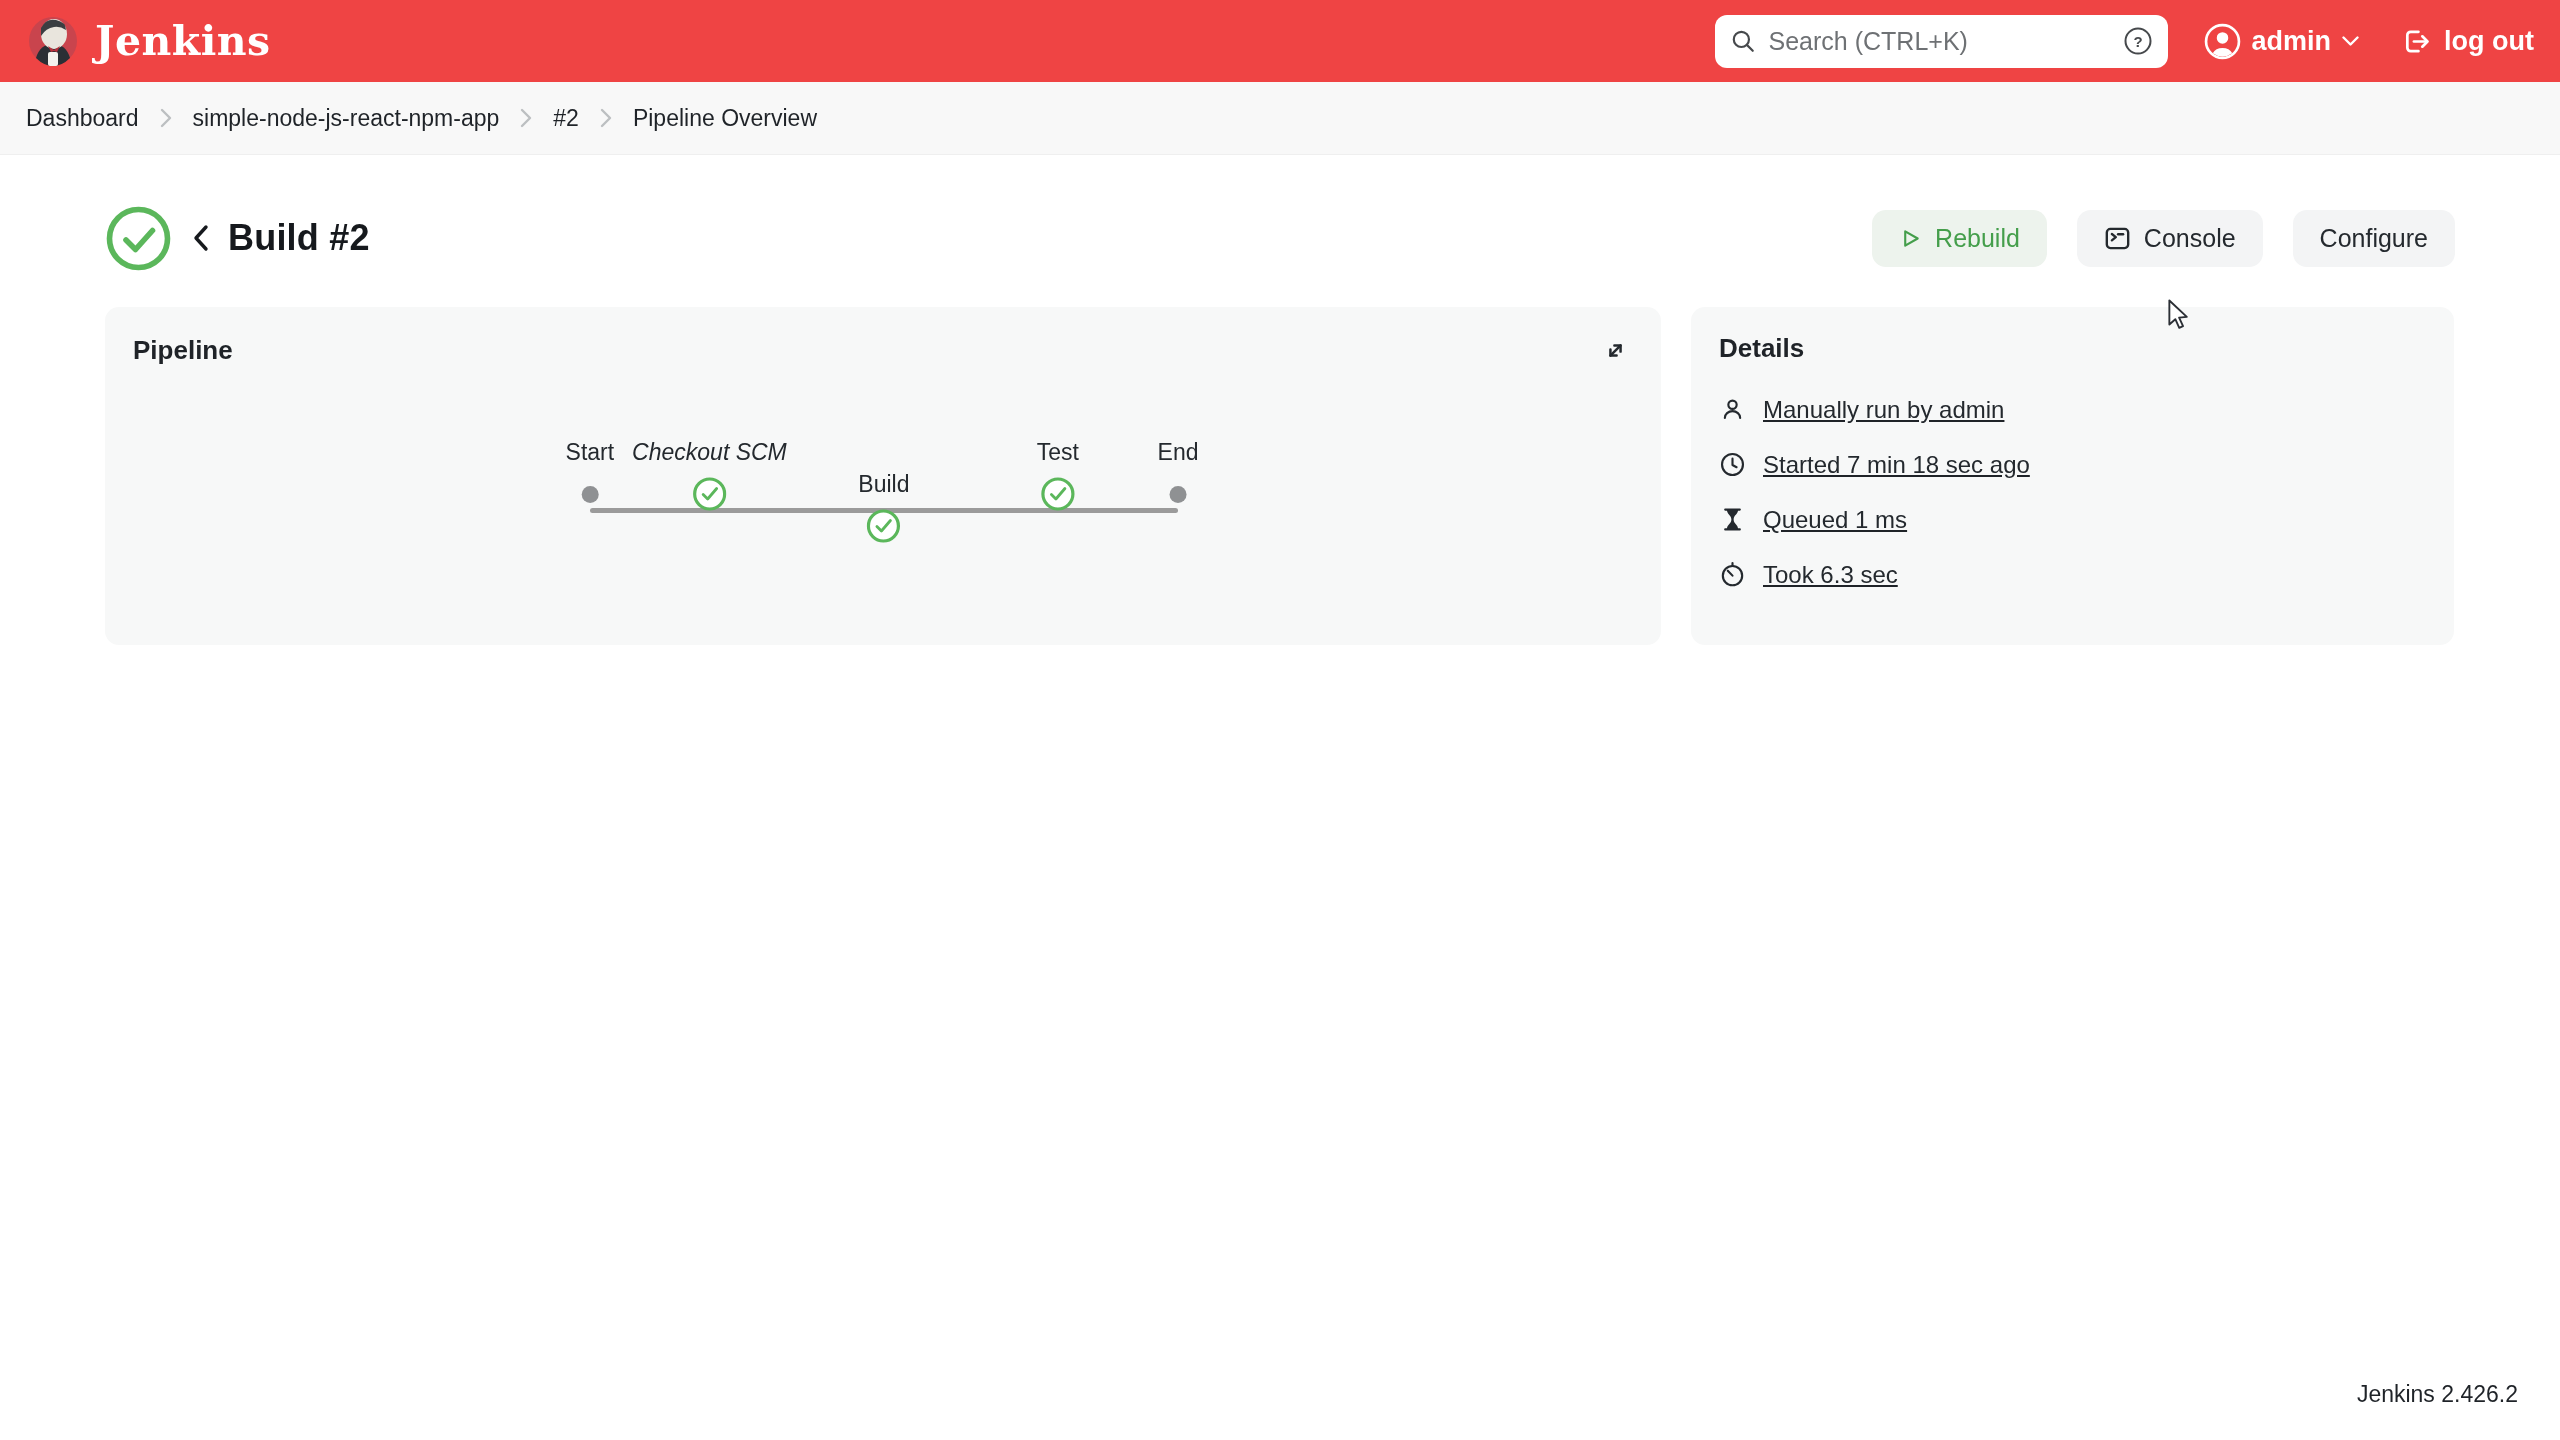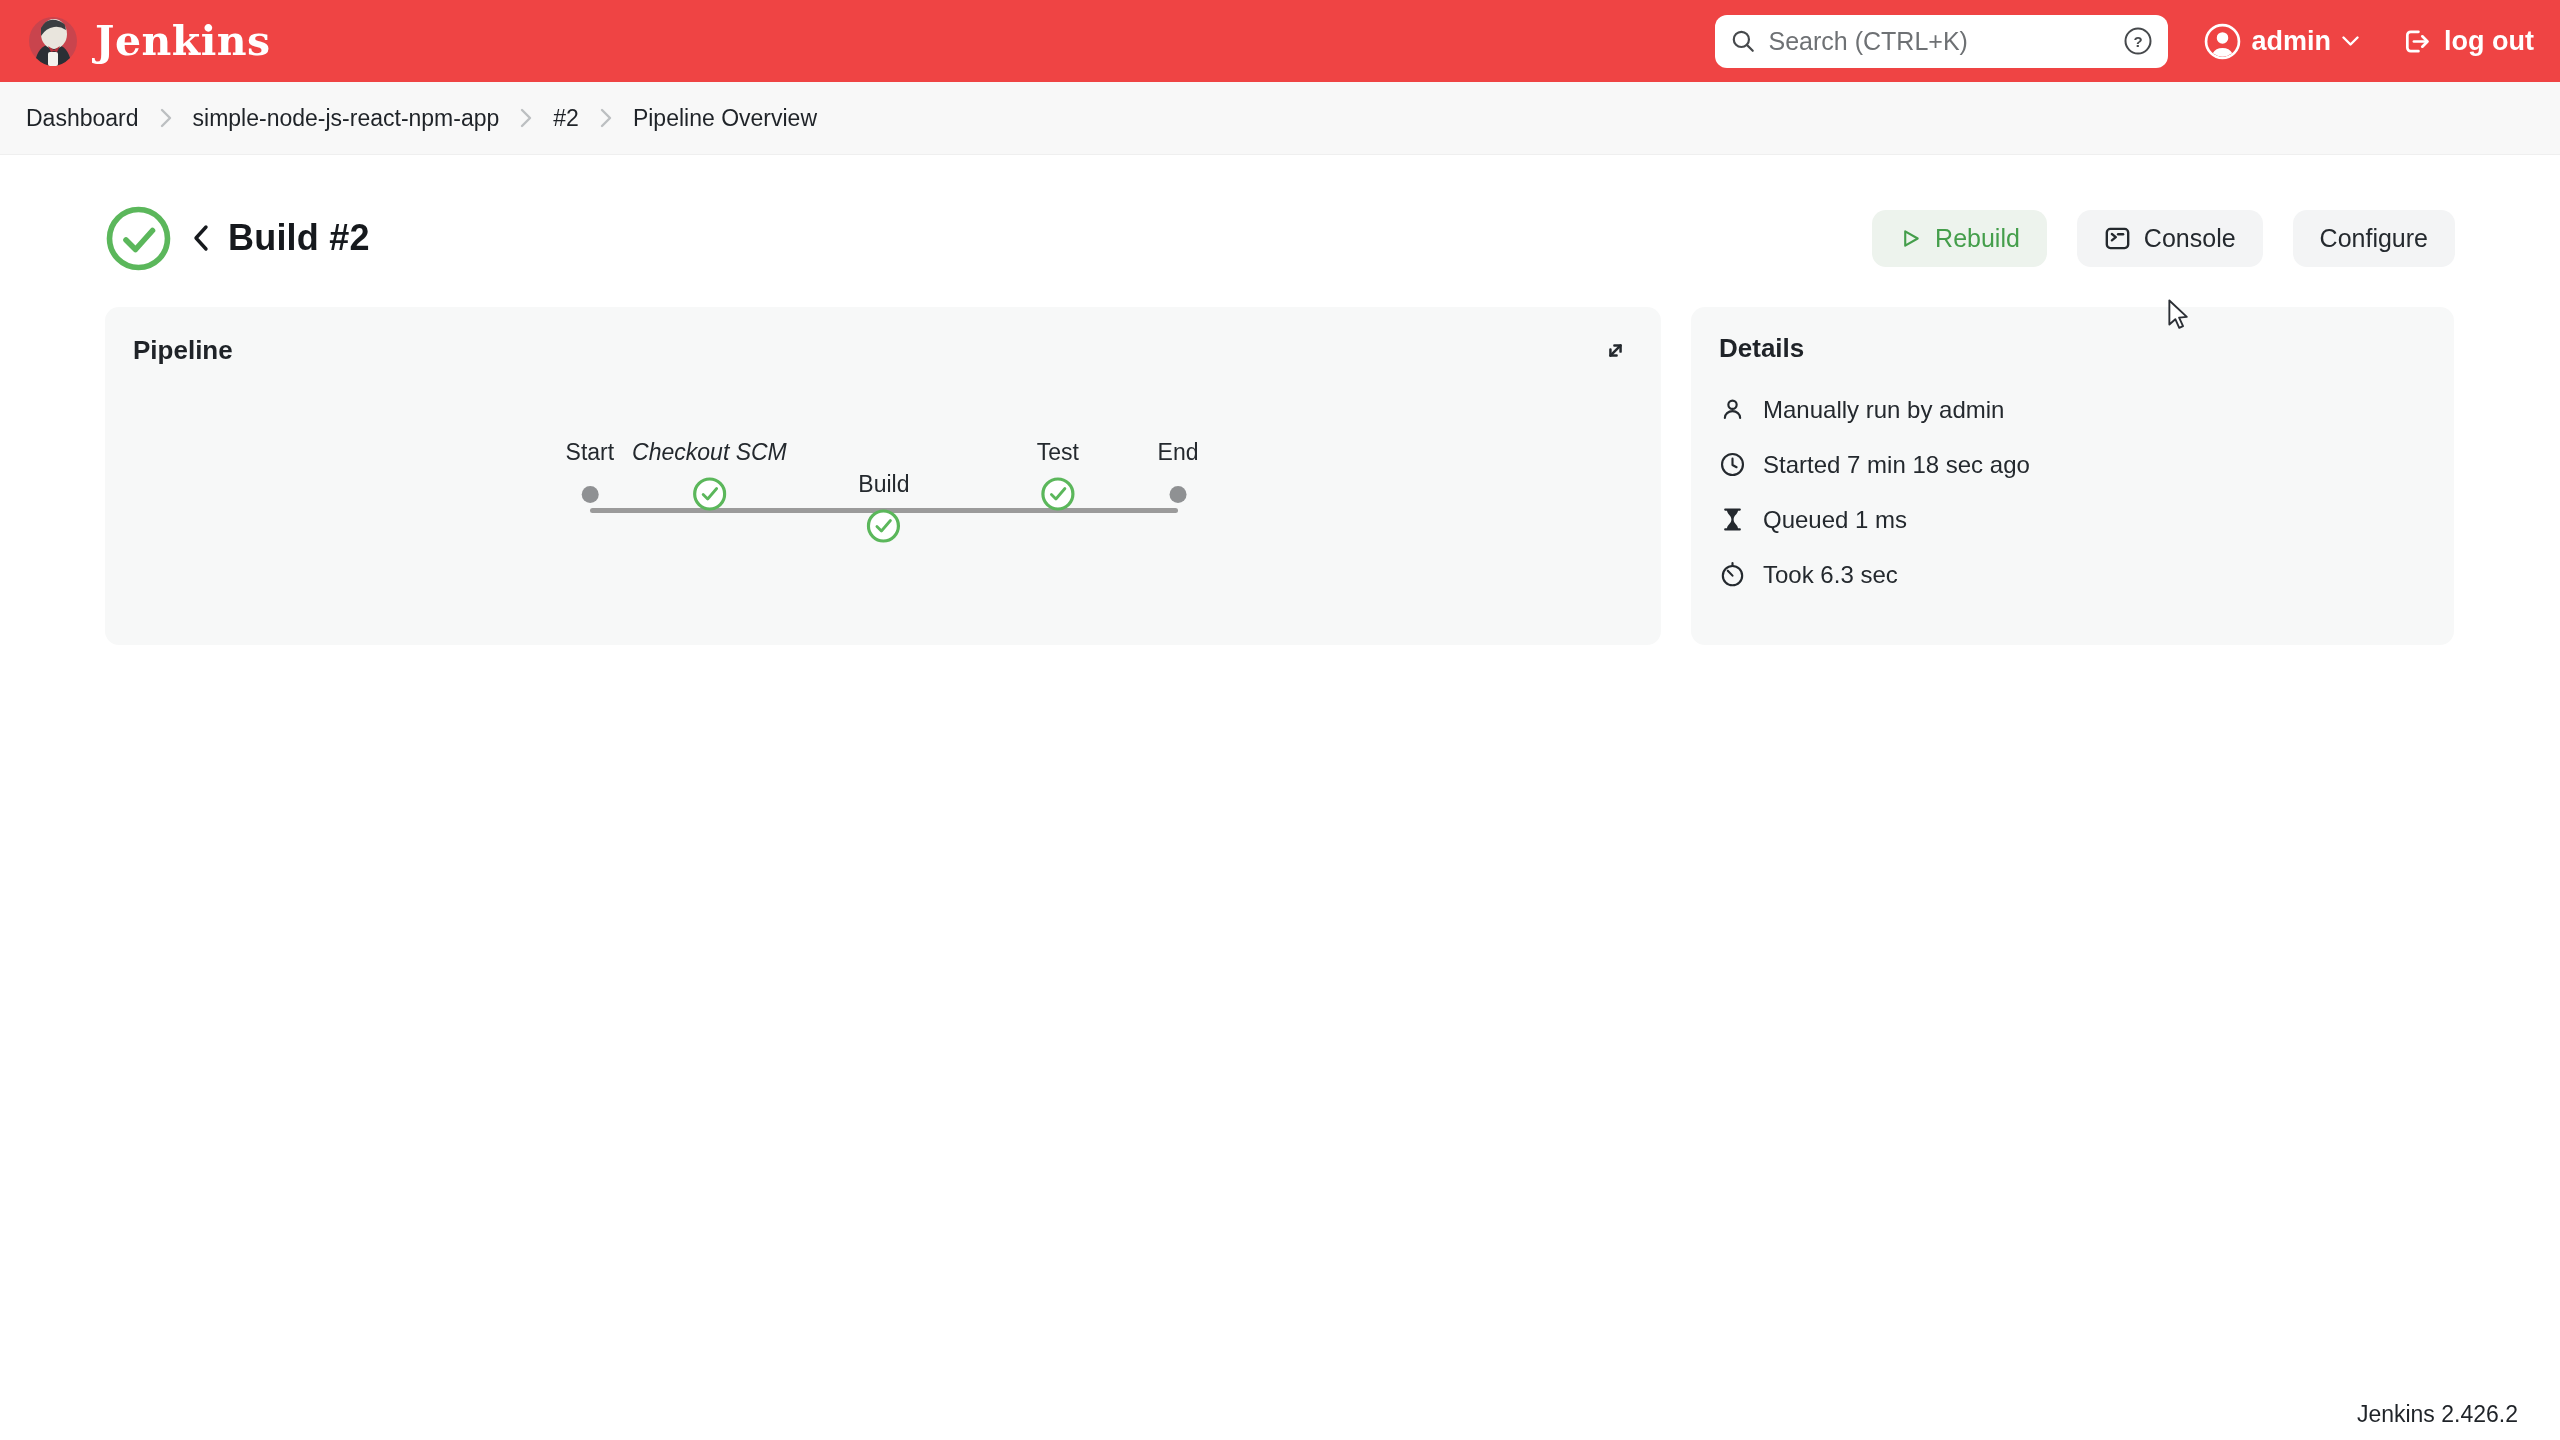--- a/index.html
+++ b/index.html
@@ -72,27 +72,27 @@
     height:5px; background:#9b9b9b; border-radius:3px;
   }
   .stage { position:absolute; top:46px; transform:translateX(-50%); text-align:center; }
   .stage-label { font-size:23px; color:#24292e; line-height:28px; white-space:nowrap; display:block; }
   .stage-label.italic { font-style:italic; }
   .stage-node { height:34px; margin-top:11px; display:flex; align-items:center; justify-content:center; }
   .dot { width:17px; height:17px; border-radius:50%; background:#8f9193; }
   .s0 { left:30.46%; } .s1 { left:38.43%; } .s2 { left:50.06%;margin-top:32px; } .s3 { left:61.66%; } .s4 { left:69.67%; }
 
   
-  .detail-rows { margin-top:32px; }
+  .detail-rows { margin-top:32px;text-decoration:underline; }
   .detail-row { display:flex; align-items:center; gap:17px; margin-bottom:28px; height:27px; }
   .detail-text { font-size:24px; color:#24292e; }
 
   
   .footer {
-    position:absolute; right:42px; bottom:12px; font-size:23px; color:#1f2328; cursor:pointer;
+    position:absolute; right:42px; bottom:32px; font-size:23px; color:#1f2328; cursor:pointer;
   }
 
   .cursor { position:absolute; left:2166px; top:299px; pointer-events:none; }
   svg { display:block; }
 </style>
 </head>
 <body>
 
 <div class="navbar">
   <div class="brand">

